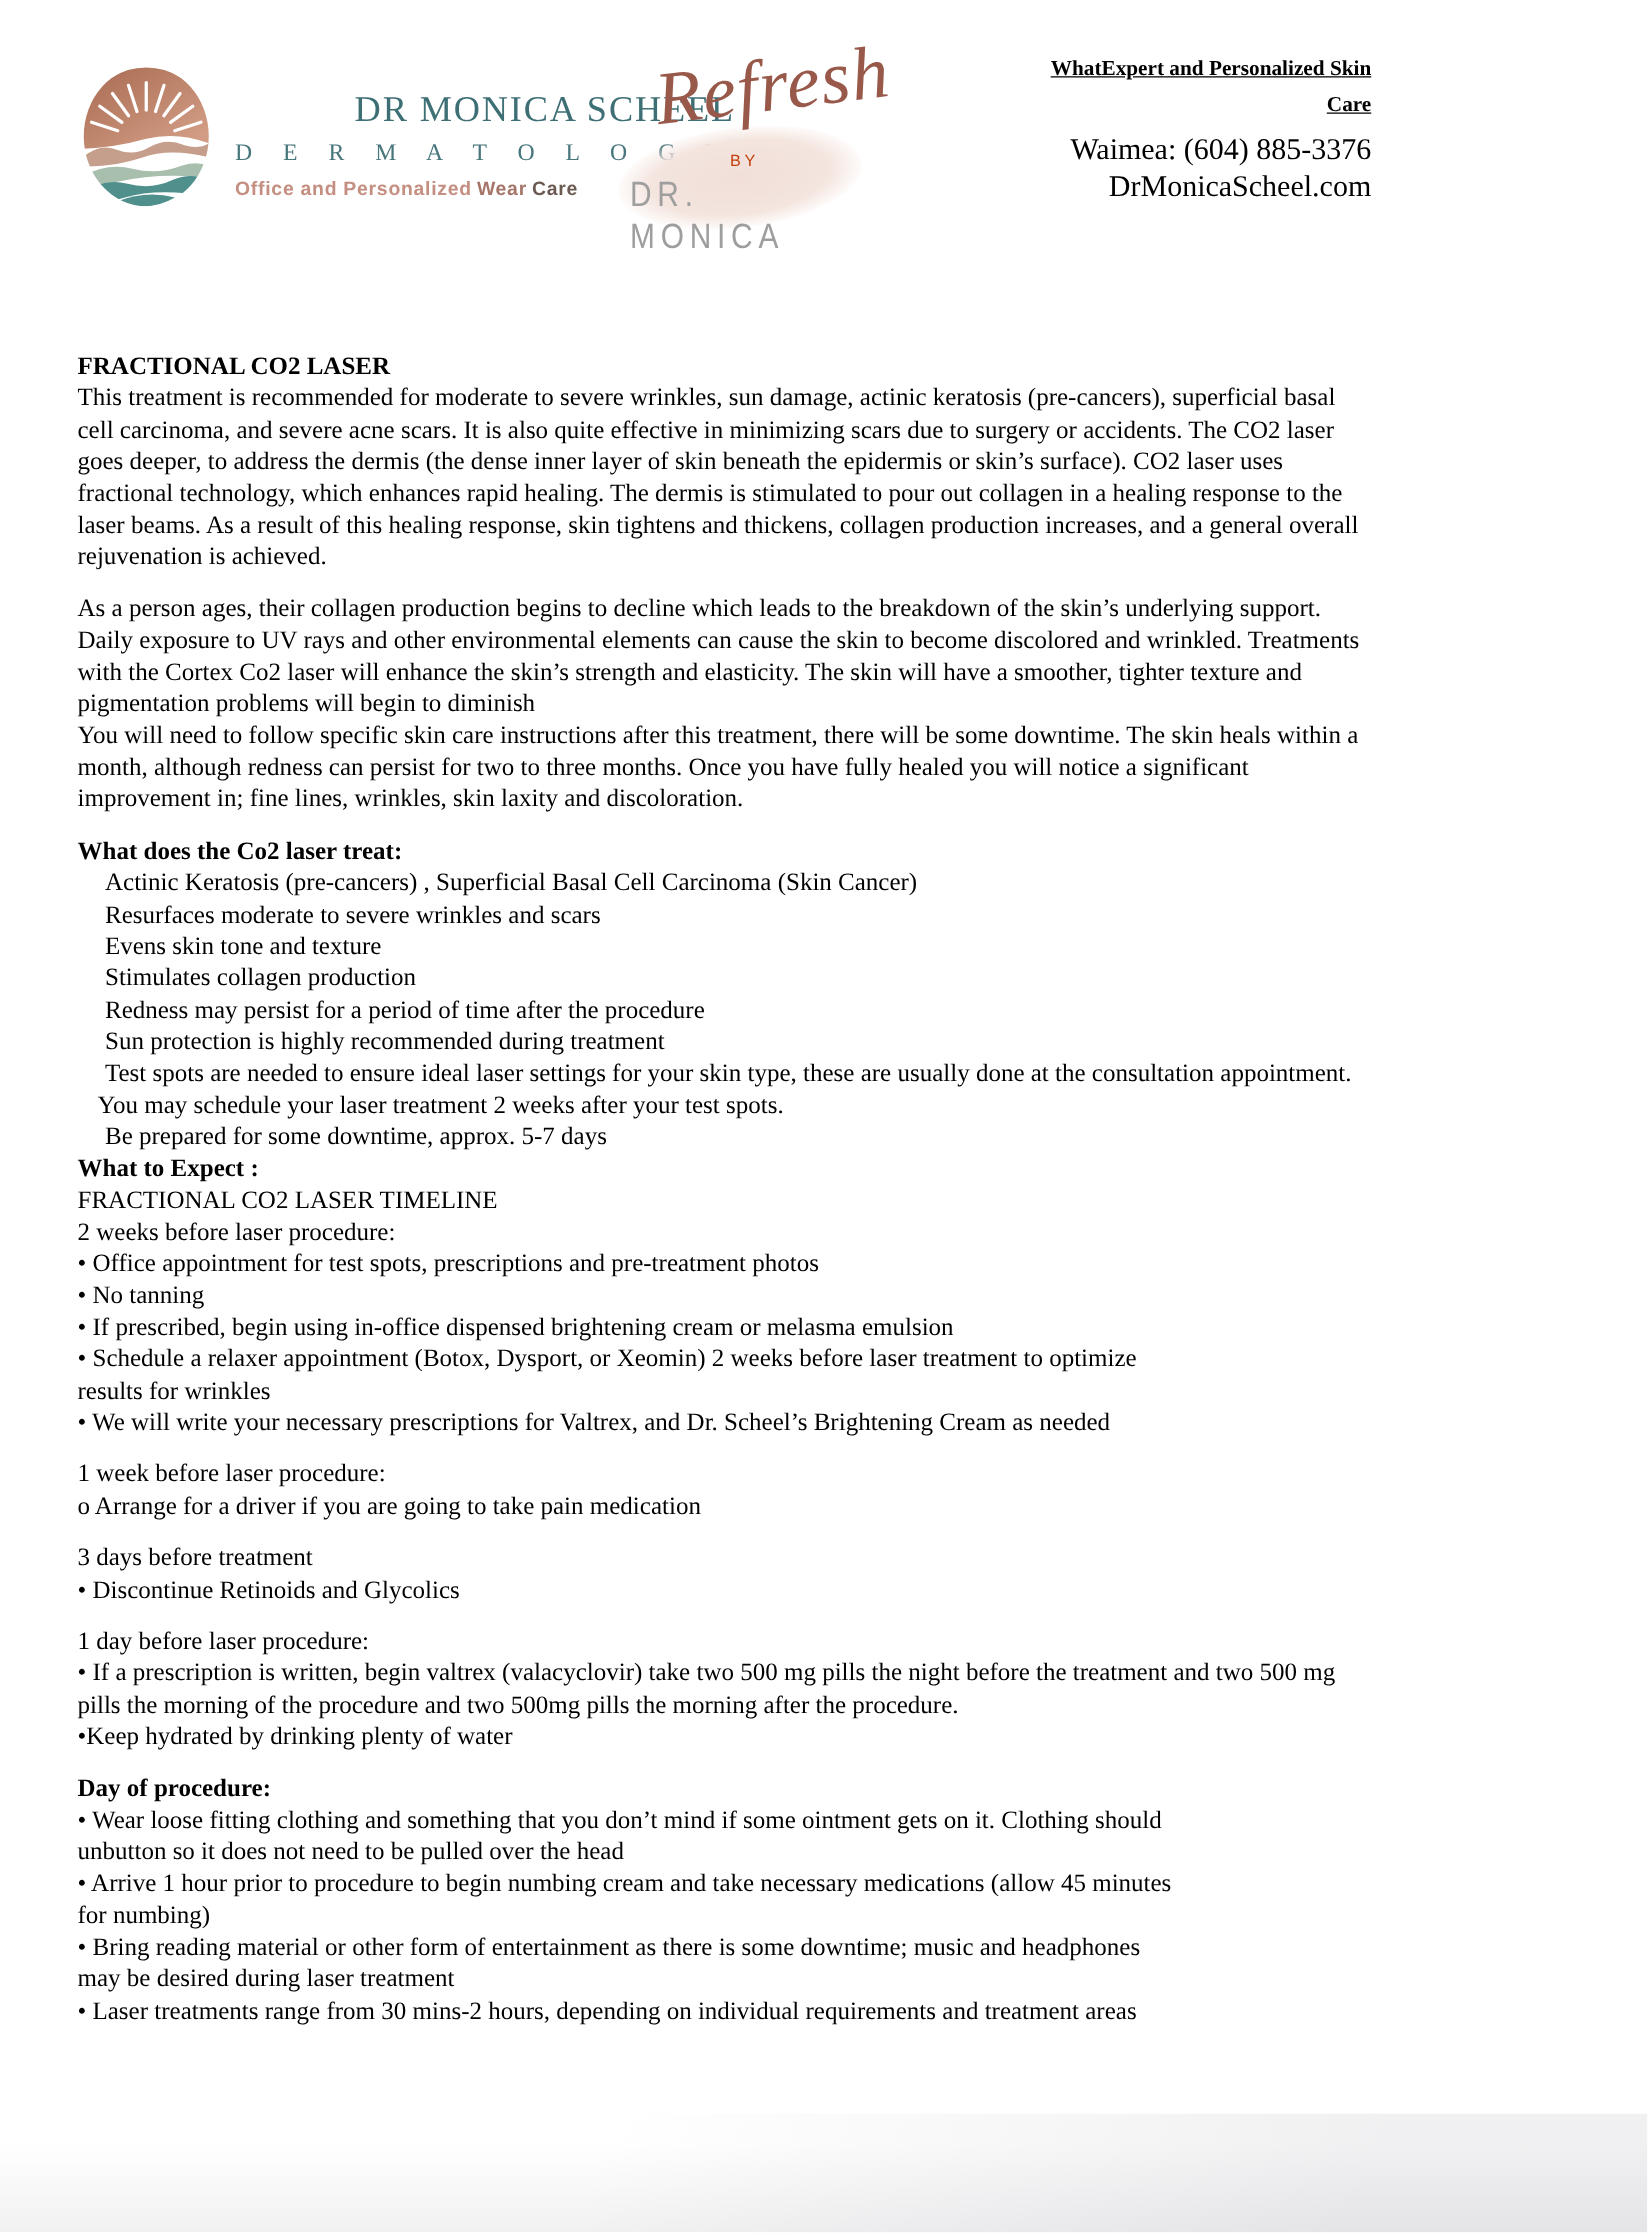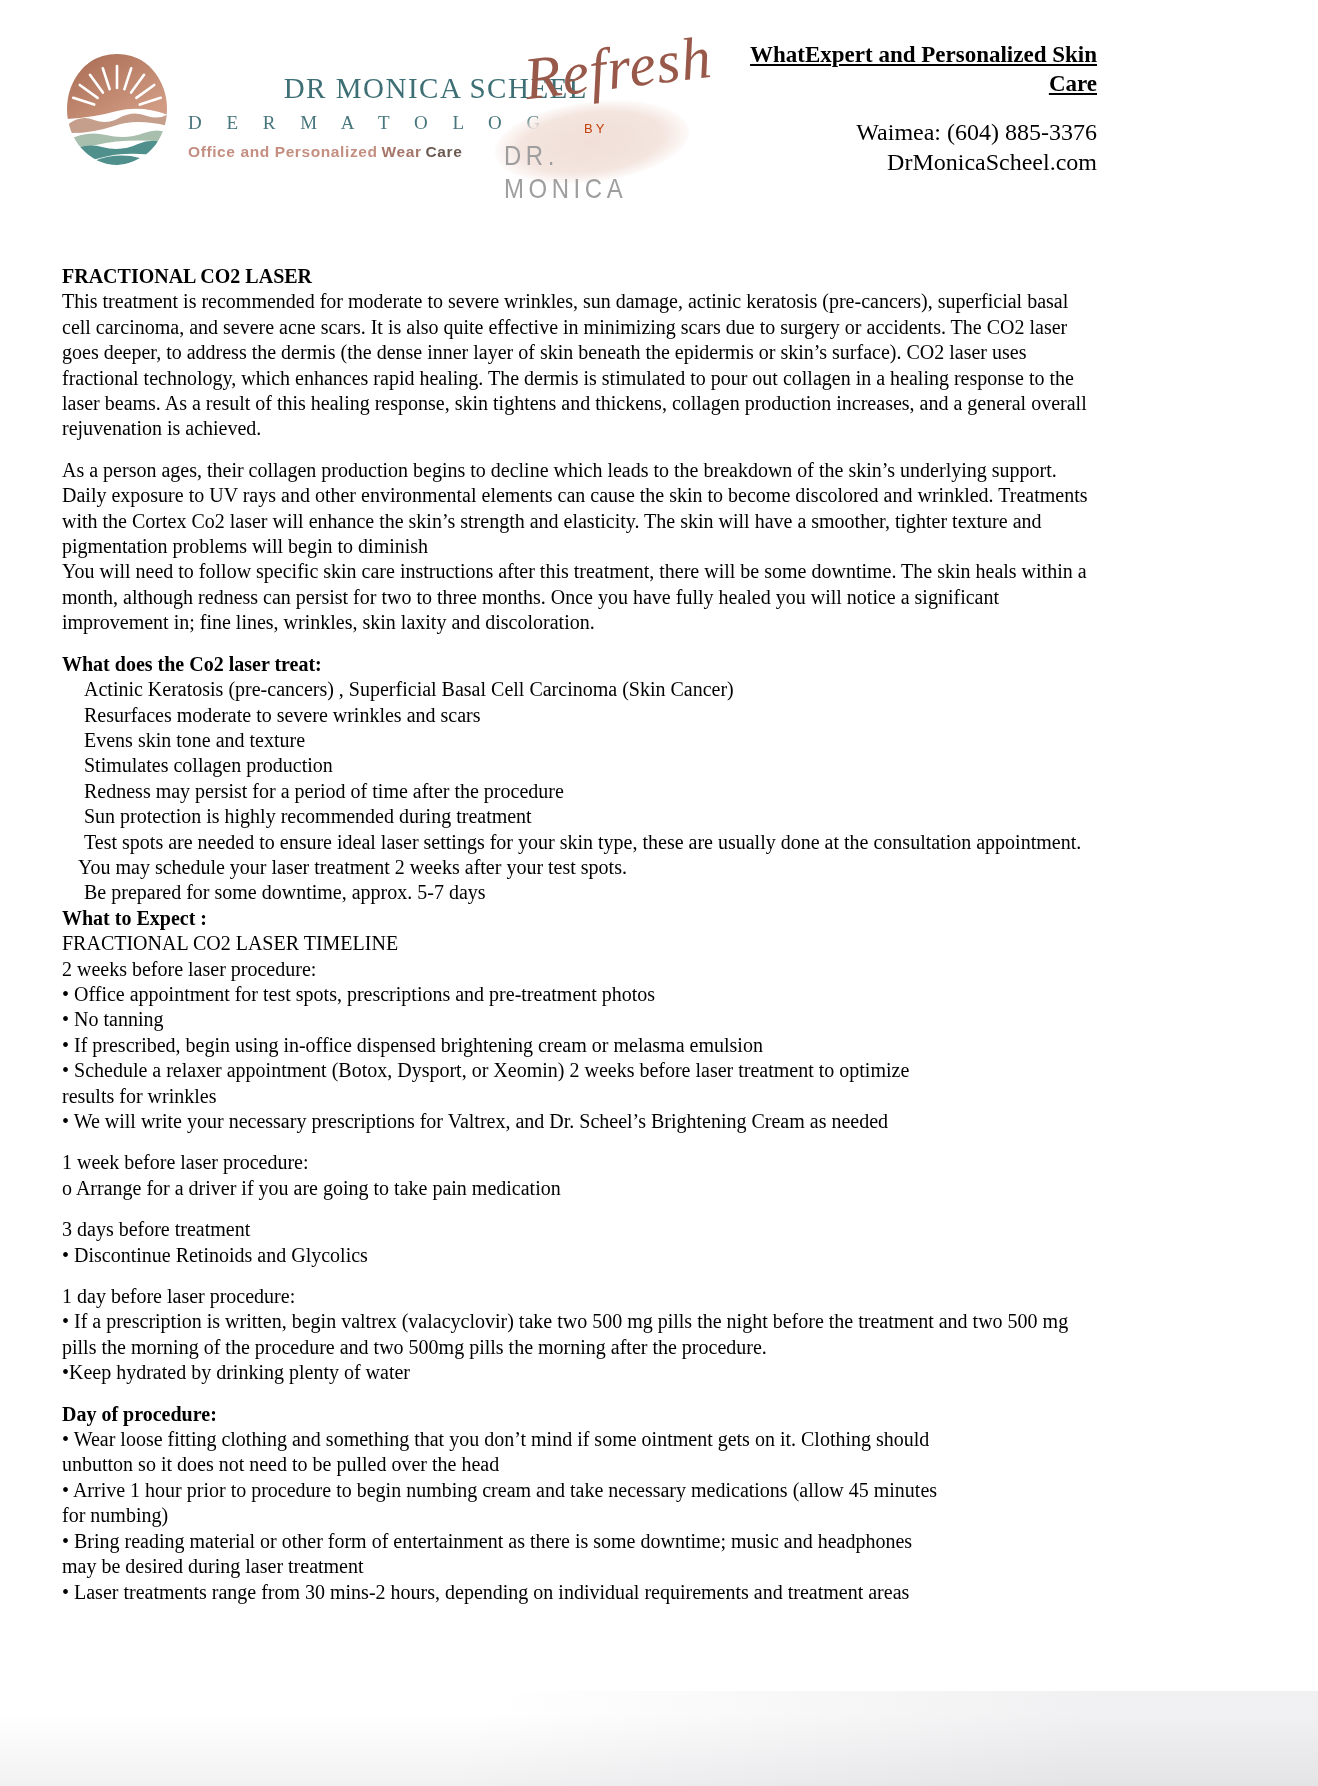--- a/index.html
+++ b/index.html
@@ -25,25 +25,25 @@
           transform:rotate(-7deg); border-radius:50%; }
   .refresh-script { position:absolute; left:32px; top:-10px; font-family:"Liberation Serif",serif;
           font-style:italic; font-size:60px; color:#99594a; transform:rotate(-7deg); letter-spacing:1px; }
   .refresh-by { position:absolute; left:92px; top:77px; font-family:"Liberation Sans",sans-serif;
           font-size:13px; letter-spacing:3px; color:#c2410c; }
   .refresh-name { position:absolute; left:12px; top:95px; font-family:"Liberation Sans",sans-serif;
           font-size:26px; letter-spacing:5px; color:#9e9e9e; transform:scale(.92,1.08); transform-origin:left top; }
 
   .contact { position:absolute; right:221px; top:40px; width:420px; text-align:right;
              font-size:24px; line-height:30px; }
-  .contact-title { font-weight:bold; font-size:23px; line-height:29px; text-decoration:underline;
-             white-space:pre-line; margin-bottom:19px; }
+  .contact-title { font-weight:bold; font-size:17px; line-height:29px; text-decoration:underline;
+             white-space:pre-line; margin-bottom:7px; }
 
   
-  .doc { position:absolute; left:62px; top:264px; width:1032px;
+  .doc { position:absolute; left:62px; top:281px; width:1032px;
          font-size:20px; line-height:25.4px; white-space:pre-line; }
   .blk { margin:0; }
   .b   { font-weight:bold; }
   .gap { margin-top:16px; }
   .ind { text-indent:6px;margin-left:16px; }
 
   
   .page-shadow { position:absolute; left:0; right:0; bottom:0; height:95px; pointer-events:none;
     background:
       linear-gradient(112deg, rgba(255,255,255,0) 36%, rgba(135,135,148,0.12) 82%),

